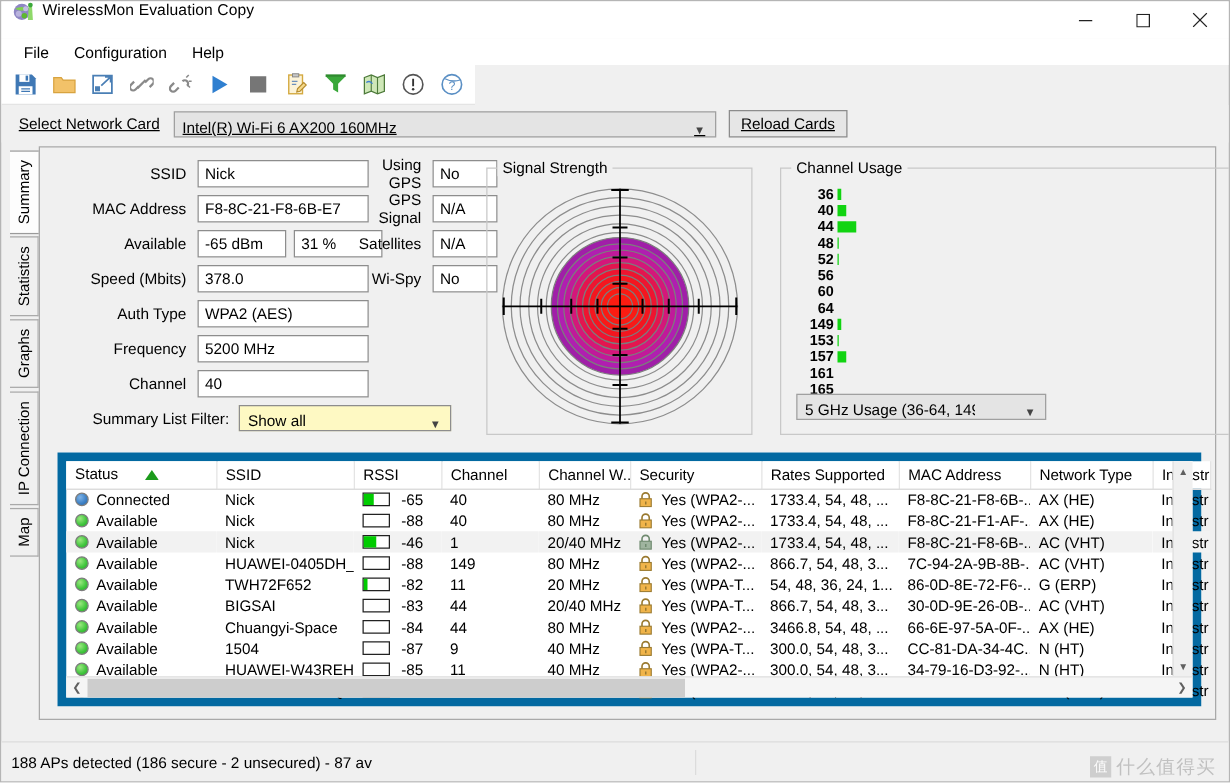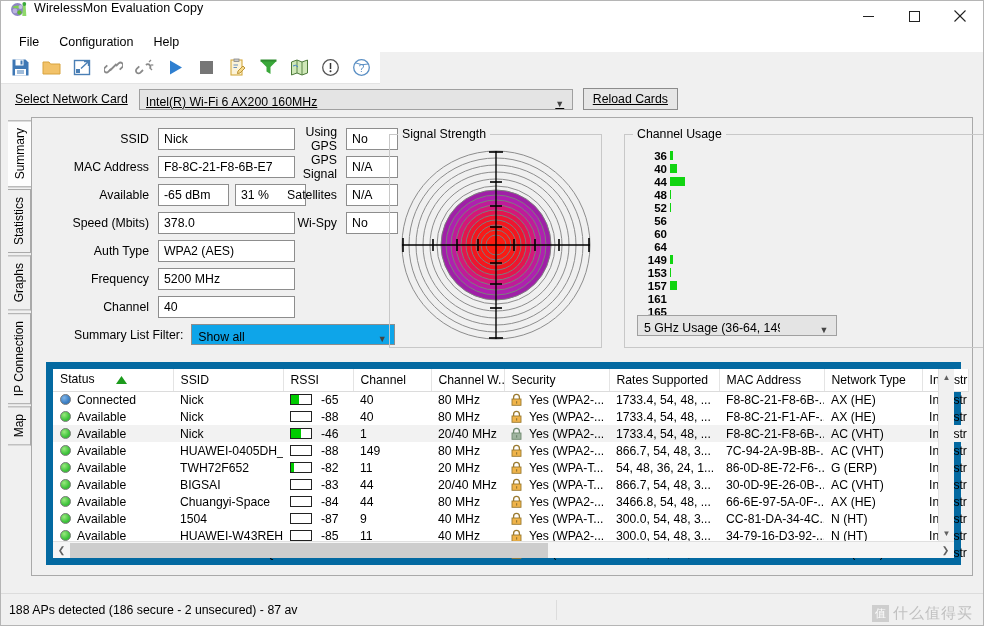--- a/index.html
+++ b/index.html
@@ -96,21 +96,21 @@
   .w-main { width: 137px; }
   .w-half { width: 71px; }
   .gap6 { width: 6px; }
 
   .fgrid2 { position: absolute; left: 241px; top: 4px; }
   .flabel2 { width: 65px; text-align: right; padding-right: 9px; font-size: 12.3px; }
   .w-small { width: 52px; }
 
   .filterrow { position: absolute; left: 34px; top: 200px; display: flex; align-items: center; }
   .filterrow .flbl { font-size: 12.3px; margin-right: 8px; }
-  #filter-combo { width: 204px; background: #0ea5e9; border: 1px solid #8d8d8d; }
+  #filter-combo { width: 170px; background: #fef9c3; border: 1px solid #8d8d8d; }
 
   
   .group { position: absolute; border: 1px solid #c8c8c8; }
   .group-title {
     position: absolute; top: -8px; left: 8px; background: #f0f0f0;
     padding: 0 4px; font-size: 12.3px;
   }
   #grp-signal { left: 349px; top: 10px; width: 213px; height: 214px; }
   #grp-channel { left: 584px; top: 10px; width: 408px; height: 214px; }
 

